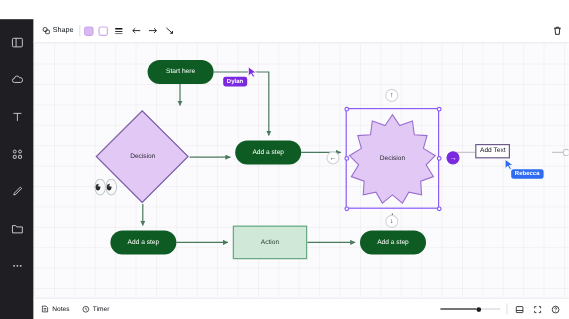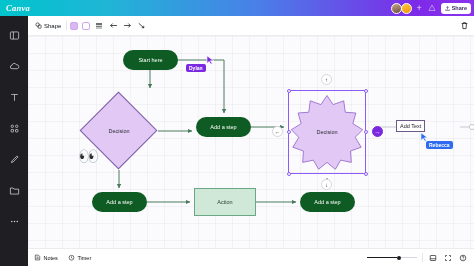--- a/index.html
+++ b/index.html
@@ -175,40 +175,20 @@
     width: 10px; height: 10px; display: flex; align-items: center; justify-content: center;
     color: #0d1216; cursor: pointer;
   }
   .bb-sep { width: 1px; height: 9px; background: #e3e3e8; }
 </style>
 </head>
 <body>
 
 <div id="app">
 
-  <div class="brandbar">
-    <div class="logo">Canva</div>
-
-    <div class="brand-right">
-      <span class="avatar a1"></span>
-      <span class="avatar a2"></span>
-      <span class="plus-btn">+</span>
-      <span class="icon-btn-top">
-        <svg width="8" height="8" viewBox="0 0 16 16" fill="none" stroke="#e7d6ff" stroke-width="1.5">
-          <path d="M8 2 L14 13 H2 Z"></path>
-        </svg>
-      </span>
-      <span class="share-btn">
-        <svg width="5" height="5" viewBox="0 0 16 16" fill="none" stroke="#3d2a63" stroke-width="2">
-          <path d="M8 11V2M8 2 L4.5 5.5M8 2 L11.5 5.5M2 11v3h12v-3"></path>
-        </svg>
-        <span>Share</span>
-      </span>
-    </div>
-  </div>
 
   <div class="rail">
     <div class="rail-item">
       <svg width="11" height="11" viewBox="0 0 20 20" fill="none" stroke="#cfcfd6" stroke-width="1.4">
         <rect x="2.5" y="3.5" width="15" height="13" rx="1.5"></rect>
           <line x1="8" y1="3.5" x2="8" y2="16.5"></line>
       </svg>
     </div>
     <div class="rail-item">
       <svg width="11" height="11" viewBox="0 0 20 20" fill="none" stroke="#cfcfd6" stroke-width="1.4">

